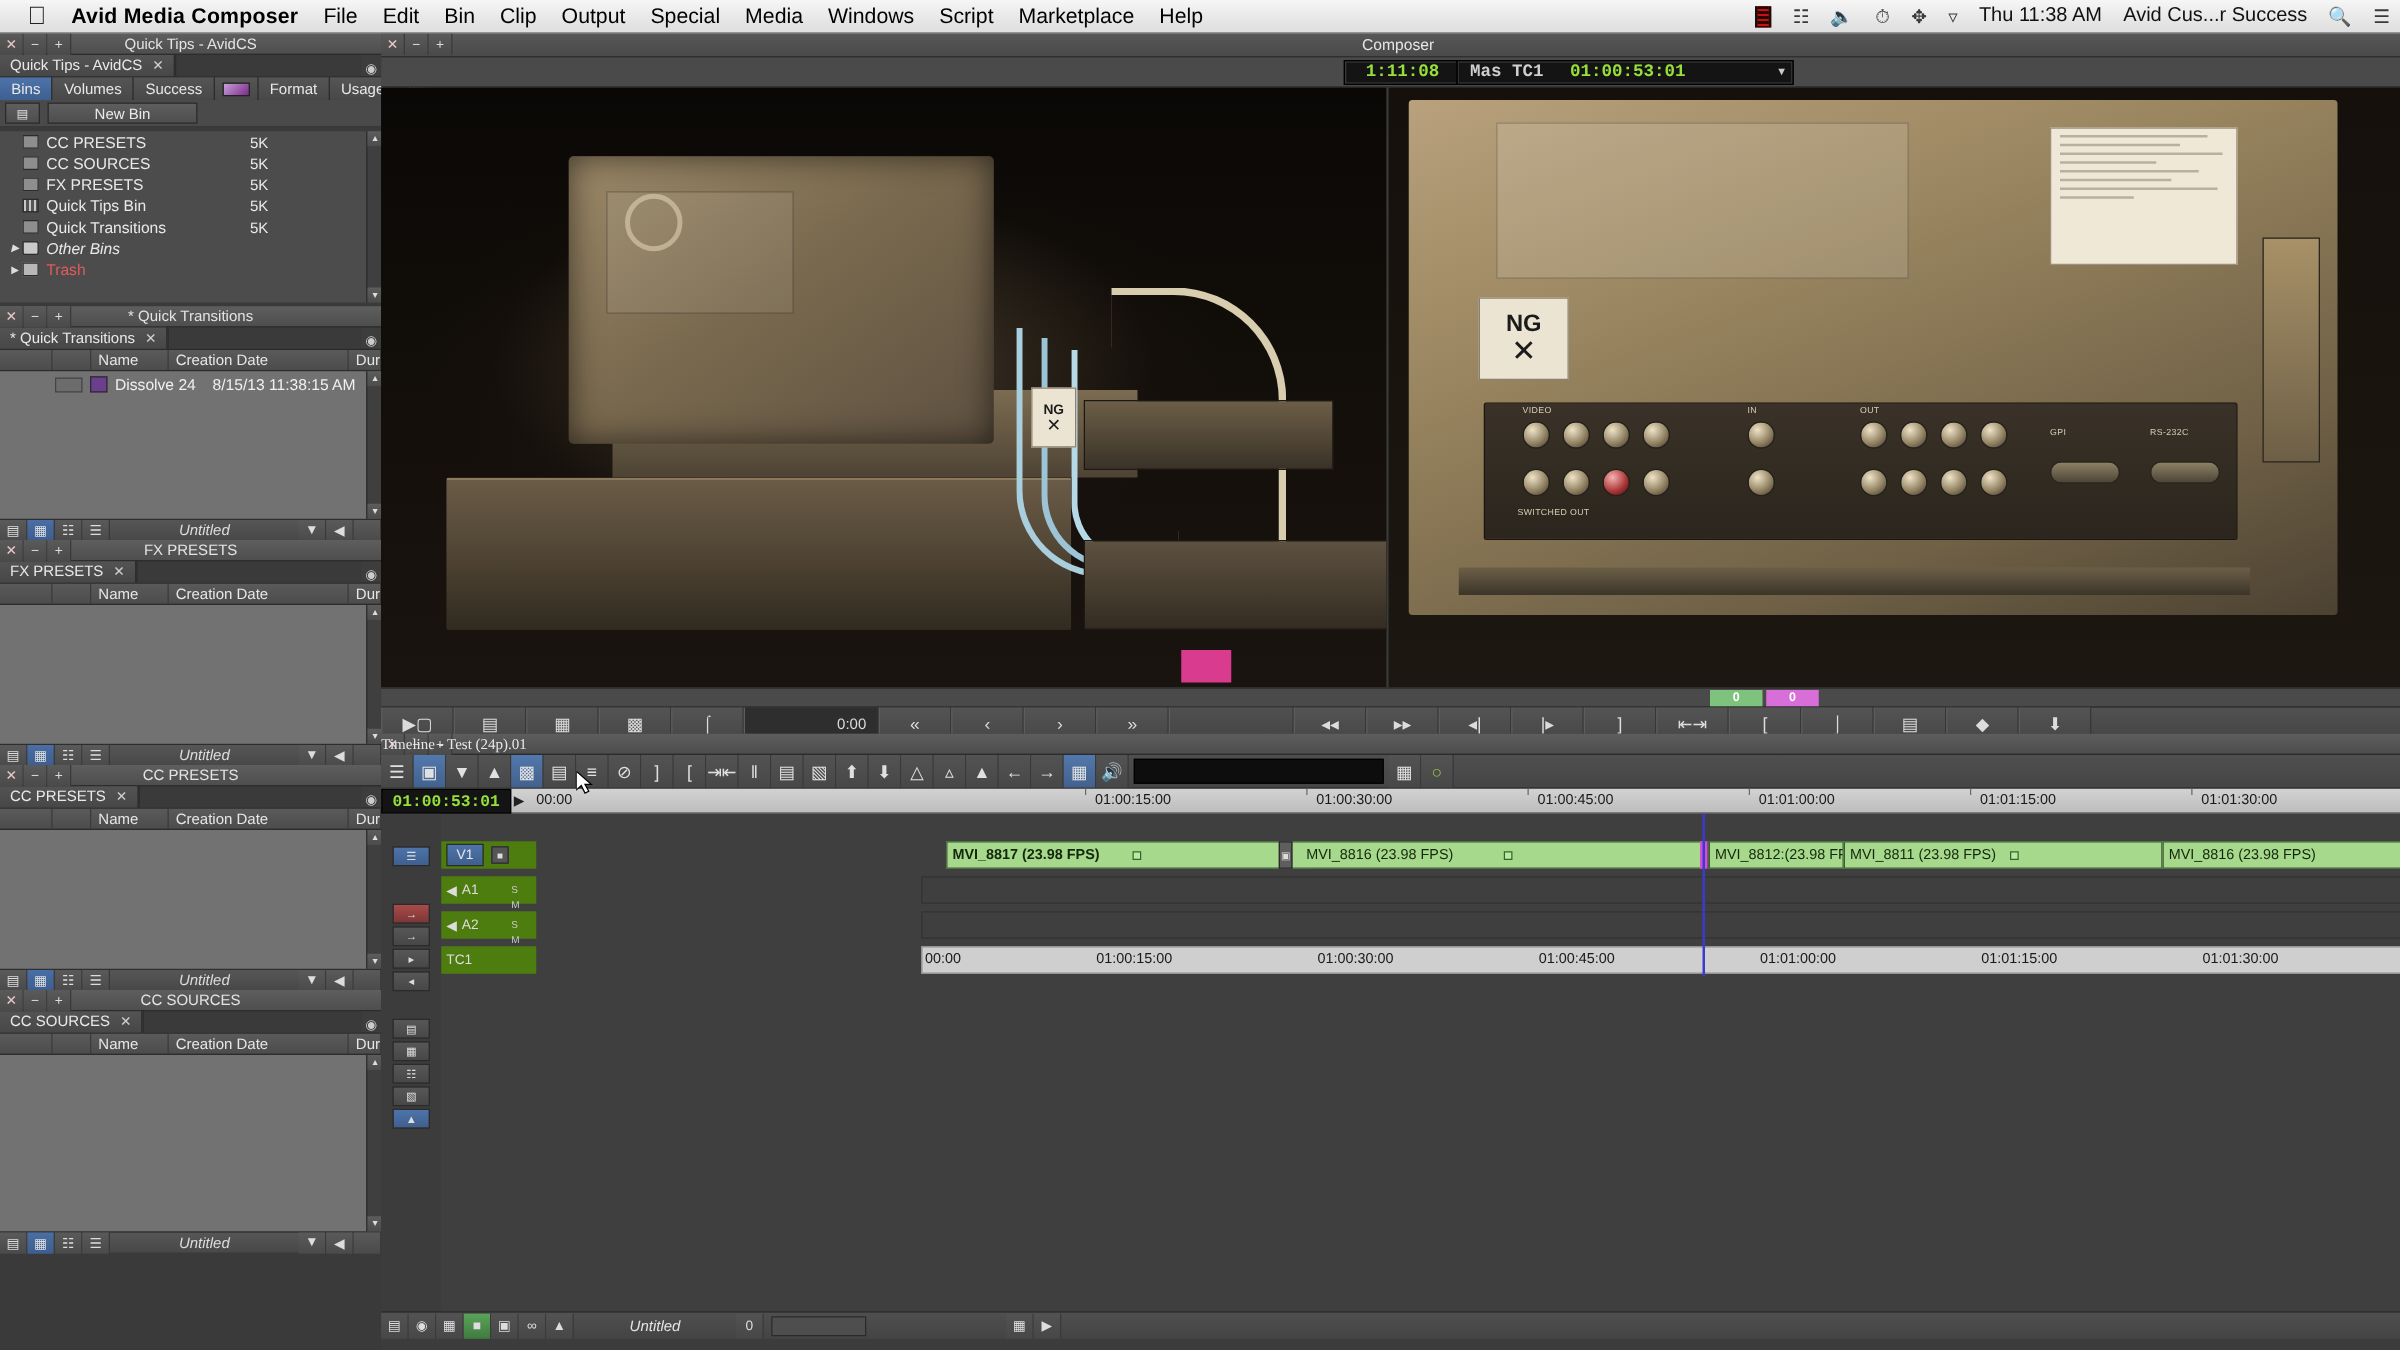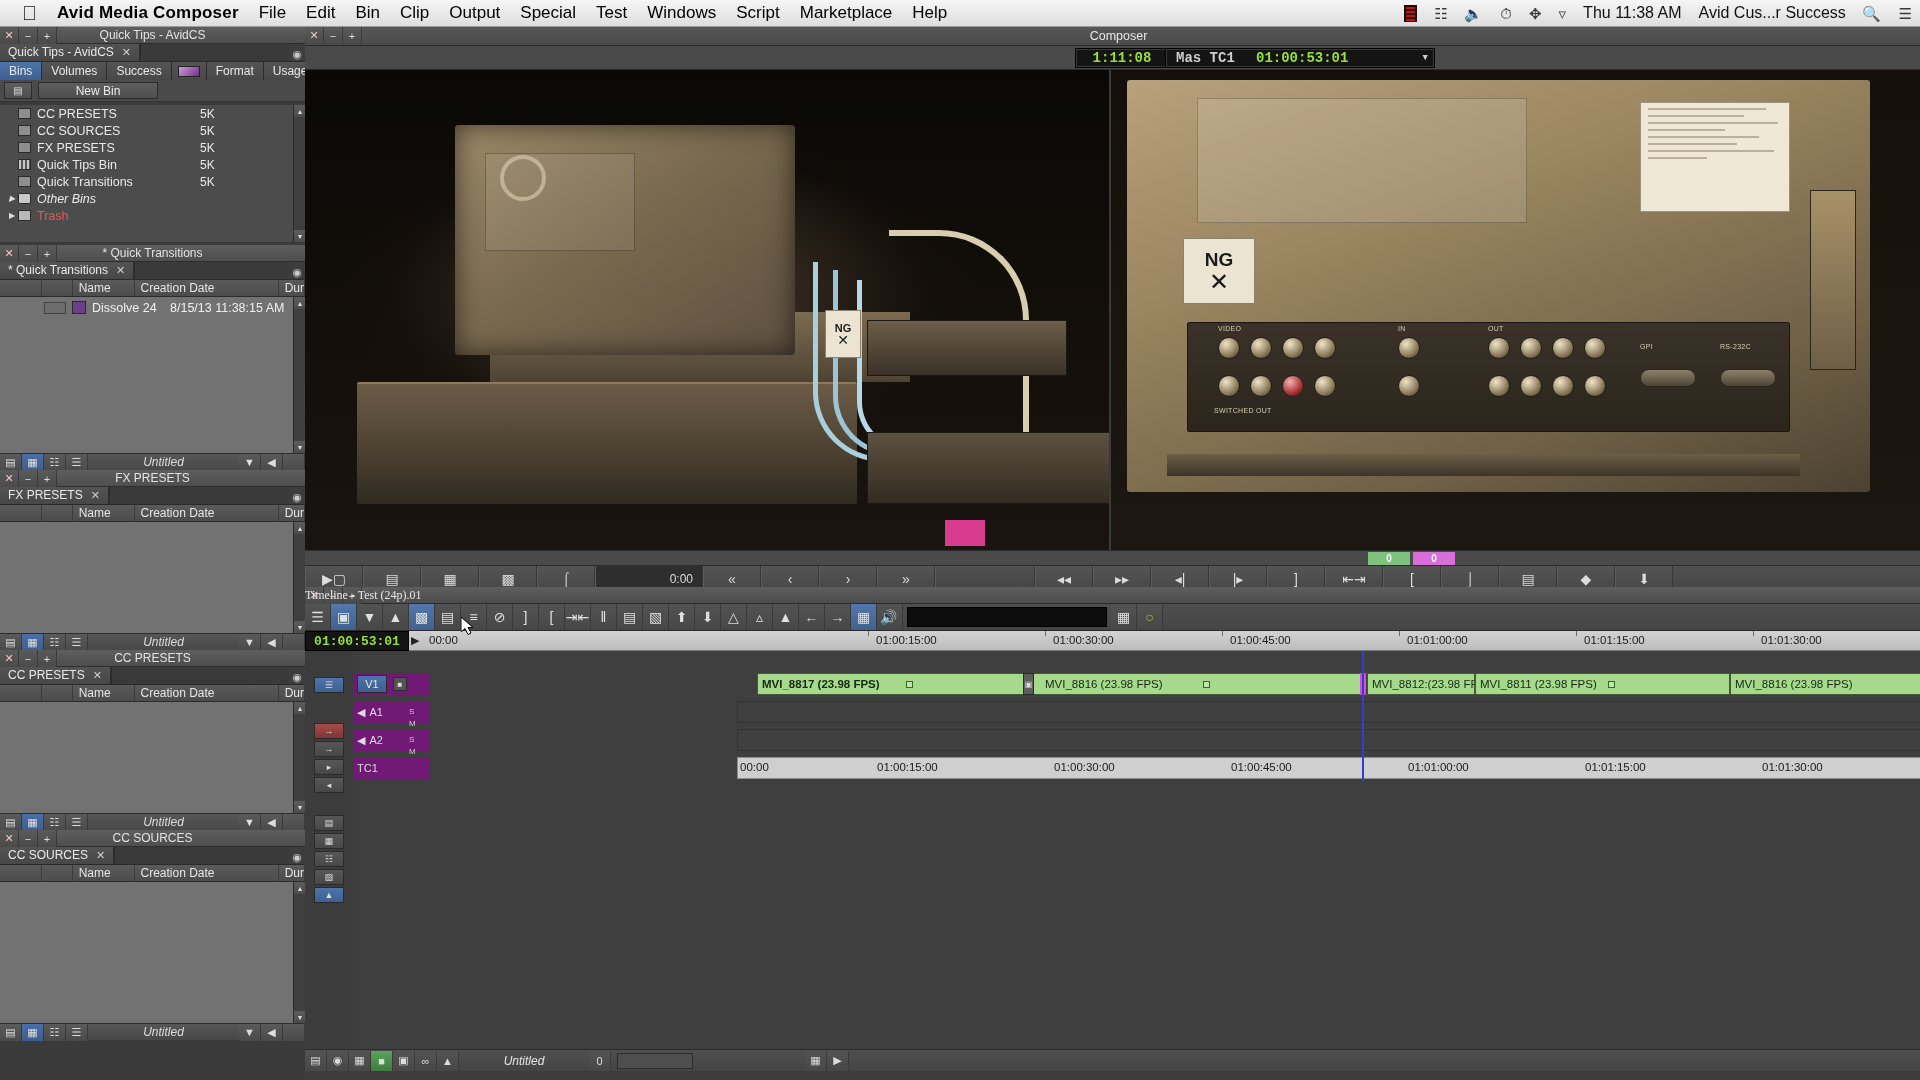--- a/index.html
+++ b/index.html
@@ -209,21 +209,21 @@
   }
   .tl-tc-arrow { position:absolute; left:106px; top:3px; color:#222; font-size:11px;}
   .ruler-label { position:absolute; top:3px; font-size:11.5px; color:#1a1a1a; }
   .ruler-tick { position:absolute; top:0; width:1px; height:5px; background:#6b6b6b; }
   .tl-canvas { position:relative; height:420px; background:#3f3f3f; }
   .tl-left-rail { position:absolute; left:0; top:0; width:48px; bottom:0; background:#3c3c3c; }
   .rail-btn { width:30px;height:16px; margin:2px 0 0 9px; display:flex;align-items:center;justify-content:center;
               background:linear-gradient(to bottom,#575757,#474747); border:1px solid #2b2b2b; color:#ddd; font-size:9px;}
   .rail-btn.blue { background:linear-gradient(to bottom,#4e74aa,#3f5f8e); }
   .rail-btn.red { background:linear-gradient(to bottom,#a94a4a,#7d3636); }
-  .track-head { position:absolute; left:48px; width:76px; height:22px; background:#701a75; display:flex; align-items:center; }
+  .track-head { position:absolute; left:48px; width:76px; height:22px; background:#4d7c0f; display:flex; align-items:center; }
   .th-btn { width:30px;height:18px; margin-left:4px; background:linear-gradient(to bottom,#5a5a5a,#4a4a4a); border:1px solid #2b2b2b;
             color:#e8e8e8; font-size:11px; display:flex;align-items:center;justify-content:center;}
   .th-btn.blue { background:linear-gradient(to bottom,#4e74aa,#3f5f8e);}
   .th-sq { width:14px;height:14px;margin-left:6px;background:#555;border:1px solid #2b2b2b; display:flex;align-items:center;justify-content:center;font-size:8px;color:#ddd;}
   .clip {
     position:absolute; height:22px; background:#a7d98d; border:1px solid #3d5c33;
     font-size:11.5px; color:#14280d; display:flex; align-items:center; padding-left:4px; overflow:hidden; white-space:nowrap;
   }
   .clip .dot { position:absolute; width:7px;height:7px;border:1px solid #2f6b1f; background:#bfe6a8;}
   .transition-marker { position:absolute; width:6px; height:22px; background:#d34fd3; }
@@ -247,21 +247,21 @@
 
   <div class="menubar">
     <span class="apple-logo"></span>
     <span class="app-name">Avid Media Composer</span>
     <span class="mi">File</span>
     <span class="mi">Edit</span>
     <span class="mi">Bin</span>
     <span class="mi">Clip</span>
     <span class="mi">Output</span>
     <span class="mi">Special</span>
-    <span class="mi">Test</span>
+    <span class="mi">Media</span>
     <span class="mi">Windows</span>
     <span class="mi">Script</span>
     <span class="mi">Marketplace</span>
     <span class="mi">Help</span>
 
     <div class="menubar-right">
       <span class="rec-icon"></span>
       <span class="mb-icon">☷</span>
       <span class="mb-icon">🔈</span>
       <span class="mb-icon">⏱</span>
@@ -365,21 +365,21 @@
       <div class="tab-fill"></div>
       <div class="tab-gear">◉</div>
     </div>
     <div class="col-head">
       <div class="c" style="width:44px"></div>
       <div class="c" style="width:32px"></div>
       <div class="c" style="width:65px">Name</div>
       <div class="c" style="width:152px">Creation Date</div>
       <div class="c" style="flex:1">Dur</div>
     </div>
-    <div class="bin-body" style="height:156px;position:relative;">
+    <div class="bin-body" style="height:118px;position:relative;">
       <div class="scroll-rail">
         <div class="scroll-arrow">▲</div>
         <div class="scroll-arrow" style="position:absolute;bottom:0;">▼</div>
       </div>
       <div style="display:flex;align-items:center;height:18px;font-size:12.5px;color:#f0f0f0;padding-top:3px;">
         <span style="width:44px"></span>
         <span style="width:22px;height:12px;border:1px solid #444;background:#6c6c6c;margin-right:6px;"></span>
         <span style="width:14px;height:13px;background:#6b3f8d;border:1px solid #2b2b2b;margin-right:6px;"></span>
         <span style="width:78px;">Dissolve 24</span>
         <span>8/15/13 11:38:15 AM</span>

